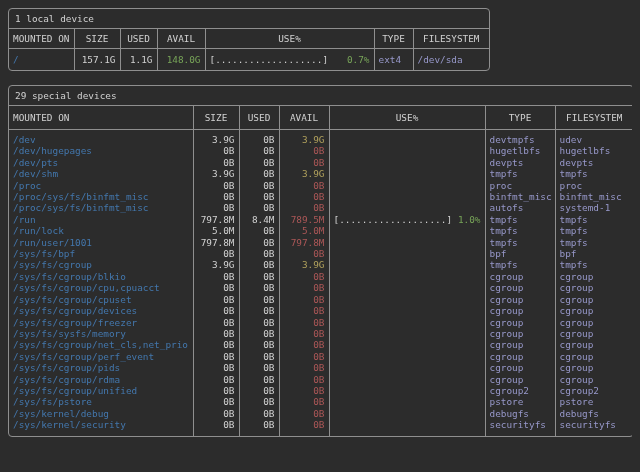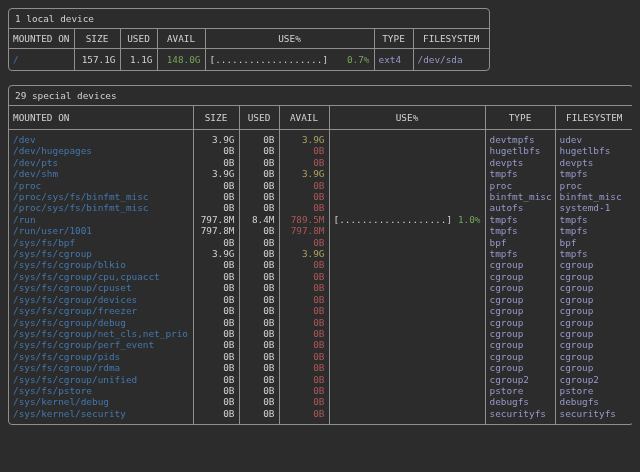--- a/index.html
+++ b/index.html
@@ -192,20 +192,29 @@
             <td class="c-use">
               <span class="useflex">
                 <span class="bar">[...................]</span>
                 <span class="pct">1.0%</span>
               </span>
             </td>
             <td class="c-type">tmpfs</td>
             <td class="c-type">tmpfs</td>
           </tr>
           <tr>
+            <td class="c-mount">/run/lock</td>
+            <td class="c-num">5.0M</td>
+            <td class="c-num">0B</td>
+            <td class="c-num c-avail crit">5.0M</td>
+            <td class="c-use"></td>
+            <td class="c-type">tmpfs</td>
+            <td class="c-type">tmpfs</td>
+          </tr>
+          <tr>
             <td class="c-mount">/run/user/1001</td>
             <td class="c-num">797.8M</td>
             <td class="c-num">0B</td>
             <td class="c-num c-avail crit">797.8M</td>
             <td class="c-use"></td>
             <td class="c-type">tmpfs</td>
             <td class="c-type">tmpfs</td>
           </tr>
           <tr>
             <td class="c-mount">/sys/fs/bpf</td>
@@ -264,21 +273,21 @@
           <tr>
             <td class="c-mount">/sys/fs/cgroup/freezer</td>
             <td class="c-num">0B</td>
             <td class="c-num">0B</td>
             <td class="c-num c-avail crit">0B</td>
             <td class="c-use"></td>
             <td class="c-type">cgroup</td>
             <td class="c-type">cgroup</td>
           </tr>
           <tr>
-            <td class="c-mount">/sys/fs/cgroup/debug</td>
+            <td class="c-mount">/sys/fs/sysfs/memory</td>
             <td class="c-num">0B</td>
             <td class="c-num">0B</td>
             <td class="c-num c-avail crit">0B</td>
             <td class="c-use"></td>
             <td class="c-type">cgroup</td>
             <td class="c-type">cgroup</td>
           </tr>
           <tr>
             <td class="c-mount">/sys/fs/cgroup/net_cls,net_prio</td>
             <td class="c-num">0B</td>

